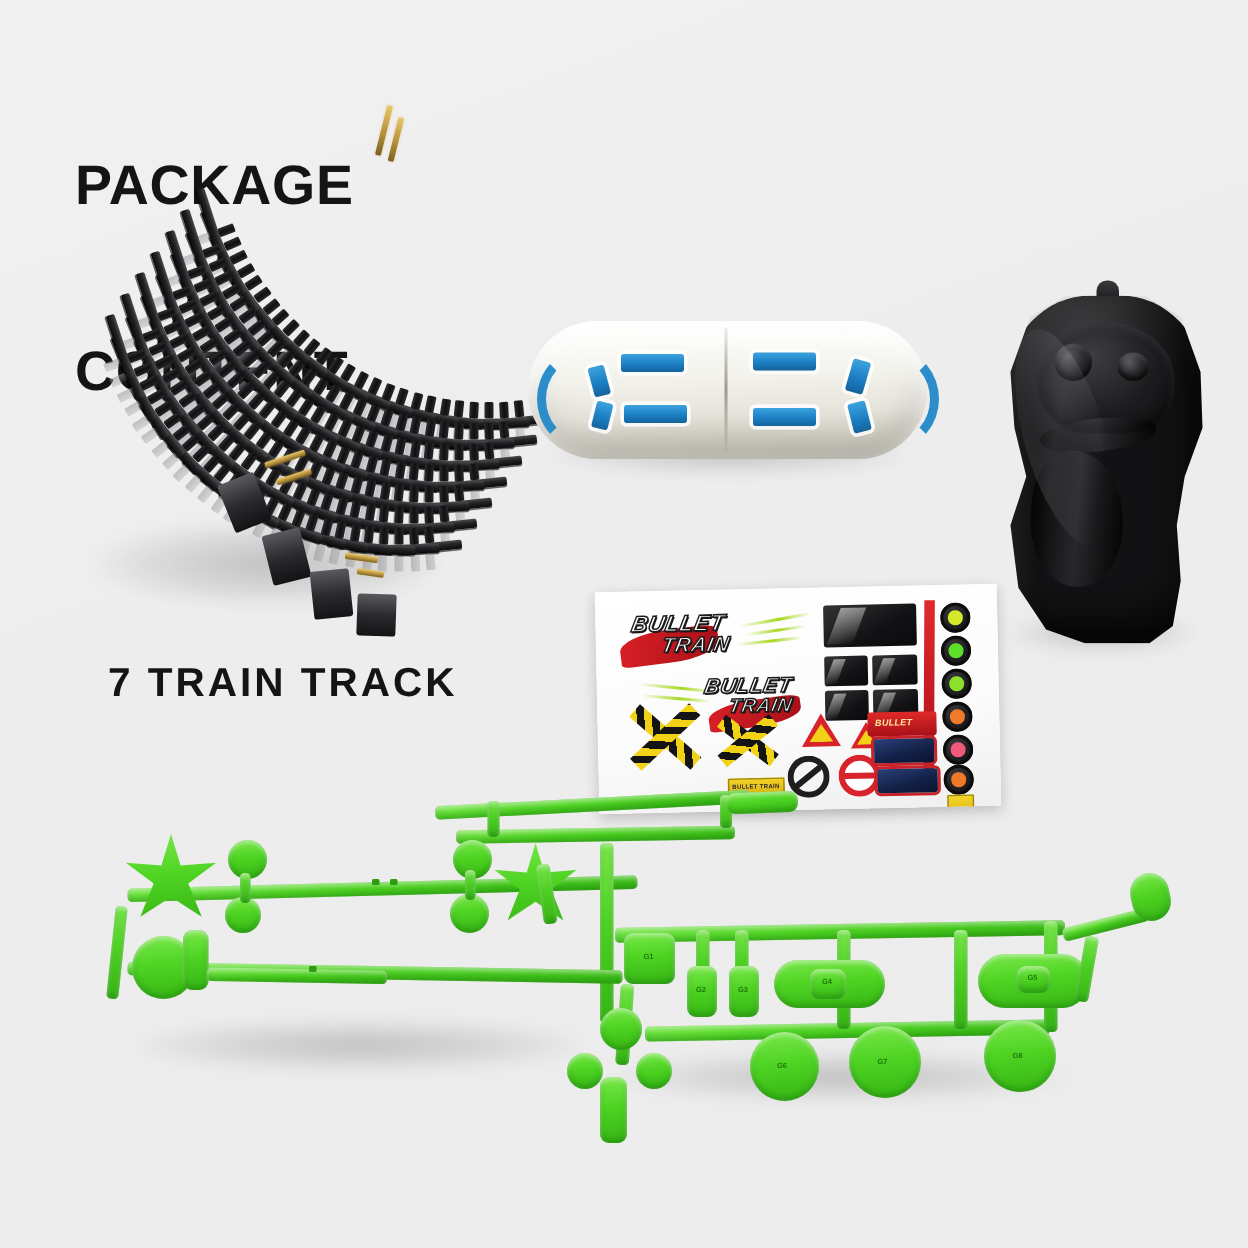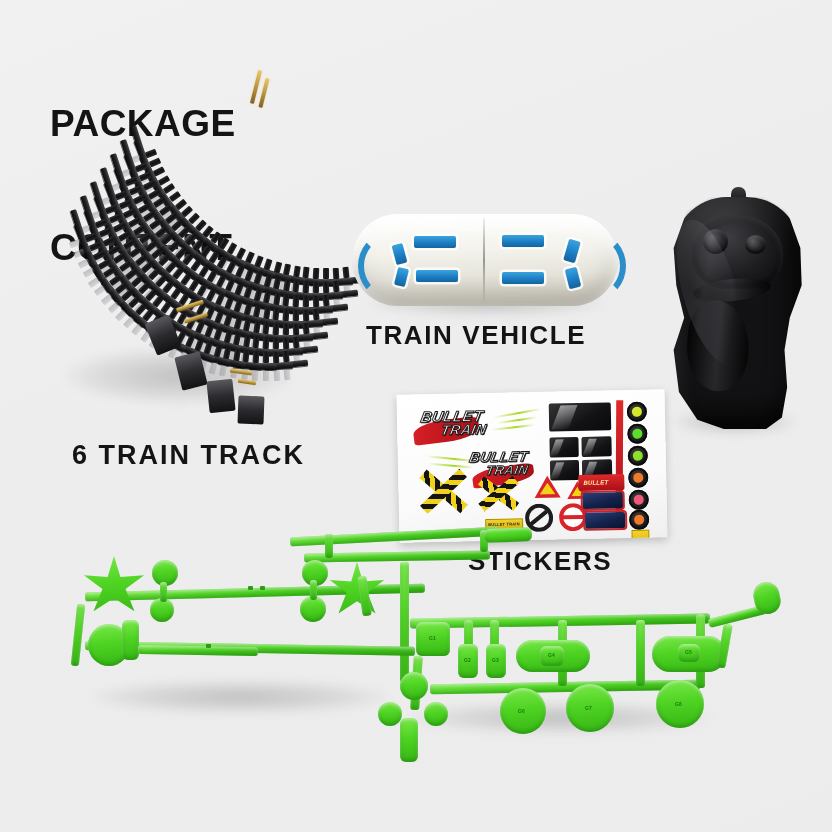--- a/index.html
+++ b/index.html
@@ -856,40 +856,39 @@
         <div class="brass" style="left: 118px; top: 286px; width: 28px; height: 4px; transform: rotate(-18deg);"></div>
         <div class="brass" style="left: 126px; top: 298px; width: 24px; height: 4px; transform: rotate(-18deg);"></div>
         <div class="brass" style="left: 172px; top: 352px; width: 22px; height: 4px; transform: rotate(8deg);"></div>
         <div class="brass" style="left: 180px; top: 362px; width: 18px; height: 4px; transform: rotate(8deg);"></div>
         <div class="tk-end" style="left: 92px; top: 300px; width: 26px; height: 34px; transform: rotate(-22deg);"></div>
         <div class="tk-end" style="left: 120px; top: 336px; width: 26px; height: 34px; transform: rotate(-14deg);"></div>
         <div class="tk-end" style="left: 150px; top: 362px; width: 26px; height: 32px; transform: rotate(-6deg);"></div>
         <div class="tk-end" style="left: 180px; top: 378px; width: 26px; height: 28px; transform: rotate(2deg);"></div>
       </div>
   </div>
-  <div class="label" id="lbl-track">6 TRAIN TRACK</div>
+  <div class="label" id="lbl-track">7 TRAIN TRACK</div>
 
   <div class="obj" id="vehicle">
     <div class="shadow" style="left:14px; top:84px; width:240px; height:26px;"></div>
     <div class="veh-body"></div>
     <div class="veh-seam"></div>
 
     <div class="arc" style="left:6px;  top:28px; width:44px; height:52px;"></div>
     <div class="arc r" style="left:218px;top:28px; width:44px; height:52px;"></div>
 
     <div class="win" style="left:62px;  top:30px; width:42px; height:12px;"></div>
     <div class="win" style="left:64px;  top:64px; width:42px; height:12px;"></div>
     <div class="win" style="left:150px; top:29px; width:42px; height:12px;"></div>
     <div class="win" style="left:150px; top:66px; width:42px; height:12px;"></div>
     <div class="win" style="left:214px; top:34px; width:12px; height:22px; transform:rotate(16deg);"></div>
     <div class="win" style="left:215px; top:62px; width:12px; height:20px; transform:rotate(-14deg);"></div>
     <div class="win" style="left:42px;  top:38px; width:11px; height:20px; transform:rotate(-15deg);"></div>
     <div class="win" style="left:44px;  top:62px; width:11px; height:18px; transform:rotate(14deg);"></div>
   </div>
-  <div class="label" id="lbl-vehicle">TRAIN VEHICLE</div>
 
   <div class="obj" id="remote">
     <div class="shadow" style="left:10px; top:226px; width:124px; height:26px;"></div>
     <div class="rm-ant"></div>
     <div class="rm-body"></div>
     <div class="rm-plate"></div>
     <div class="rm-btn" style="left:40px; top:46px; width:25px; height:25px;"></div>
     <div class="rm-btn" style="left:82px; top:52px; width:21px; height:19px;"></div>
     <div class="rm-groove" style="left:30px; top:96px; width:78px; height:22px; transform:rotate(-6deg);"></div>
     <div class="rm-groove" style="left:24px; top:118px; width:62px; height:90px; border-radius:40% 60% 45% 55%; transform:rotate(5deg);"></div>
@@ -960,21 +959,20 @@
         </div>
       <div class="badge" style="left:230px; top:100px; width:20px; height:20px;">
           <i style="background:#ef5a7a;"></i>
         </div>
       <div class="badge" style="left:230px; top:120px; width:20px; height:20px;">
           <i style="background:#ef7a2a;"></i>
         </div>
       <div class="ylw-st" style="left:232px; top:140px; width:18px; height:16px;"></div>
     </div>
   </div>
-  <div class="label" id="lbl-stickers">STICKERS</div>
 
   <div class="obj" id="sprue">
     <div class="shadow" style="left:30px; top:160px; width:300px; height:34px;"></div>
     <div class="shadow" style="left:350px; top:182px; width:300px; height:32px;"></div>
 
     <div class="gr bar" style="left:230px; top:12px; width:210px; height:9px; transform:rotate(-3deg);"></div>
     <div class="gr bar" style="left:244px; top:32px; width:186px; height:9px; transform:rotate(-1deg);"></div>
     <div class="gr bar" style="left:265px; top:14px; width:8px; height:24px;"></div>
     <div class="gr bar" style="left:420px; top:10px; width:8px; height:22px;"></div>
     <div class="gr rrect" style="left:424px; top:8px; width:48px; height:14px; transform:rotate(-2deg);"></div>

